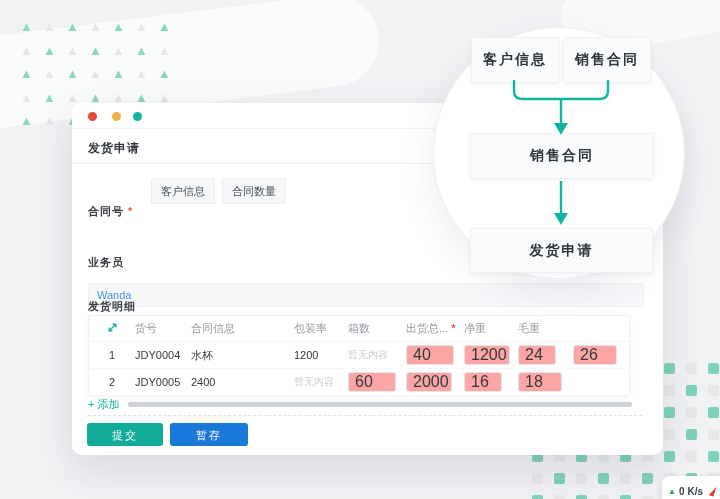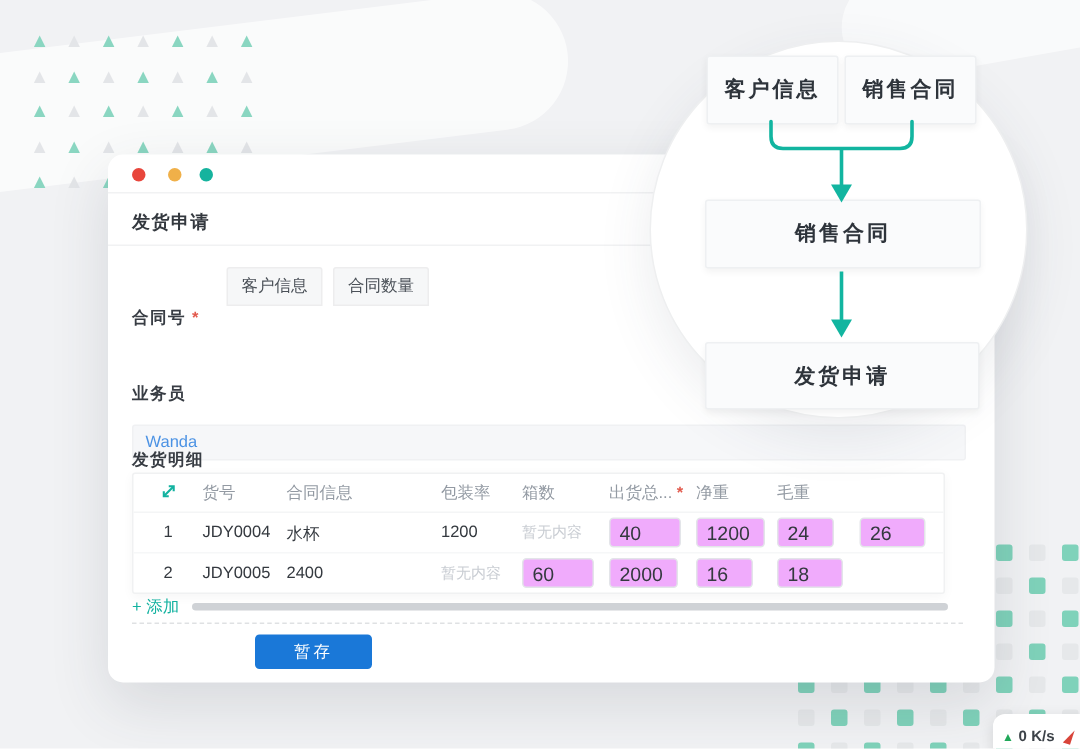--- a/index.html
+++ b/index.html
@@ -34,22 +34,22 @@
   
   #tbl{position:absolute;left:16px;top:212px;width:540px;border:1px solid #f0f1f2;border-radius:2px;
     box-shadow:0 2px 8px rgba(0,0,0,.04);background:#fff;}
   .trow{display:grid;grid-template-columns:46px 56px 103px 54px 58px 58px 54px 55px 56px;
     align-items:center;height:26px;font-size:11px;color:#34393f;}
   .thead{height:25px;color:#939aa3;border-bottom:1px solid #f4f5f6;}
   .trow + .trow{border-top:1px solid #f6f7f8;}
   .thead + .trow{border-top:none;}
   .cell-c{text-align:center;}
   .ph{color:#c9cdd3;font-size:10px;}
-  .tin{height:20px;border:1px solid #e3e5e9;border-radius:3px;font-size:13px;color:#34393f;
-    padding:0 0 0 6px;background:#f0abfc;box-sizing:border-box;font-family:inherit;}
+  .tin{height:20px;border:1px solid #e3e5e9;border-radius:3px;font-size:16px;color:#34393f;
+    padding:0 0 0 6px;background:#fca5a5;box-sizing:border-box;font-family:inherit;}
   .w48{width:48px}.w46{width:46px}.w38{width:38px}.w44{width:44px}
   #add-link{position:absolute;left:16px;top:294px;font-size:11px;color:#13b2a0;cursor:pointer;}
   #sbar{position:absolute;left:56px;top:299px;width:504px;height:5px;border-radius:3px;background:#cfd2d6;cursor:pointer;}
   #dashed{position:absolute;left:16px;top:312px;width:554px;border-top:1px dashed #dfe1e3;}
   .btn{position:absolute;top:320px;height:23px;line-height:23px;font-size:11px;color:#fff;
     text-align:center;border-radius:3px;border:none;cursor:pointer;letter-spacing:2px;}
   #btn-submit{left:15px;width:76px;background:#12ab98;}
   #btn-draft{left:98px;width:78px;background:#1a78d8;}
   
   #circle{left:433px;top:27px;width:250px;height:250px;border-radius:50%;background:#fff;
@@ -218,20 +218,21 @@
       <div><input class="tin w46" value="2000" style=""></div>
       <div><input class="tin w38" value="16" style=""></div>
       <div><input class="tin w44" value="18" style=""></div>
     </div>
   </div>
 
   <div id="add-link">+ 添加</div>
   <div id="sbar"></div>
   <div id="dashed"></div>
 
+  <button class="btn" id="btn-submit">提交</button>
   <button class="btn" id="btn-draft">暂存</button>
 </div>
 
 <div class="abs" id="circle"></div>
 <div class="node" id="node-customer">客户信息</div>
 <div class="node" id="node-product">销售合同</div>
 <div class="node" id="node-contract">销售合同</div>
 <div class="node" id="node-shipment">发货申请</div>
 <svg class="abs" id="flow-svg" width="720" height="499" viewBox="0 0 720 499">
   <path d="M514,81 L514,91 Q514,99 522,99 L600,99 Q608,99 608,91 L608,81" fill="none" stroke="#12b5a0" stroke-width="2.4" stroke-linecap="round"></path>

